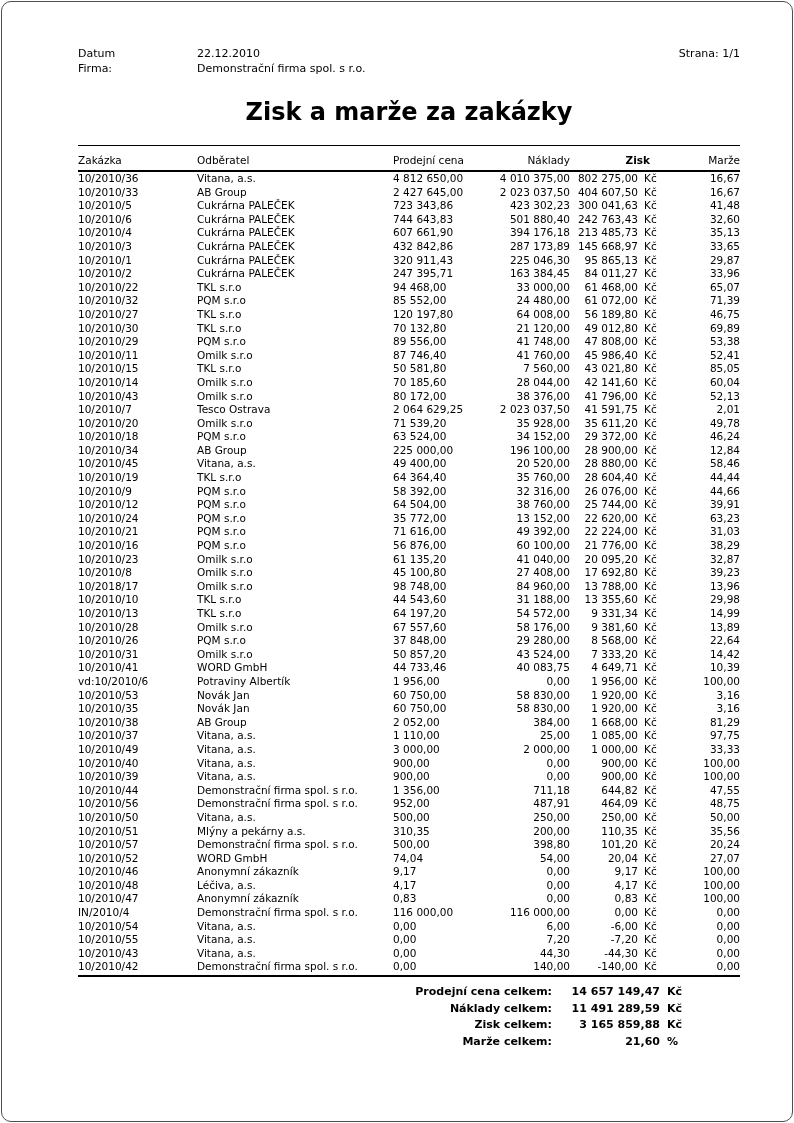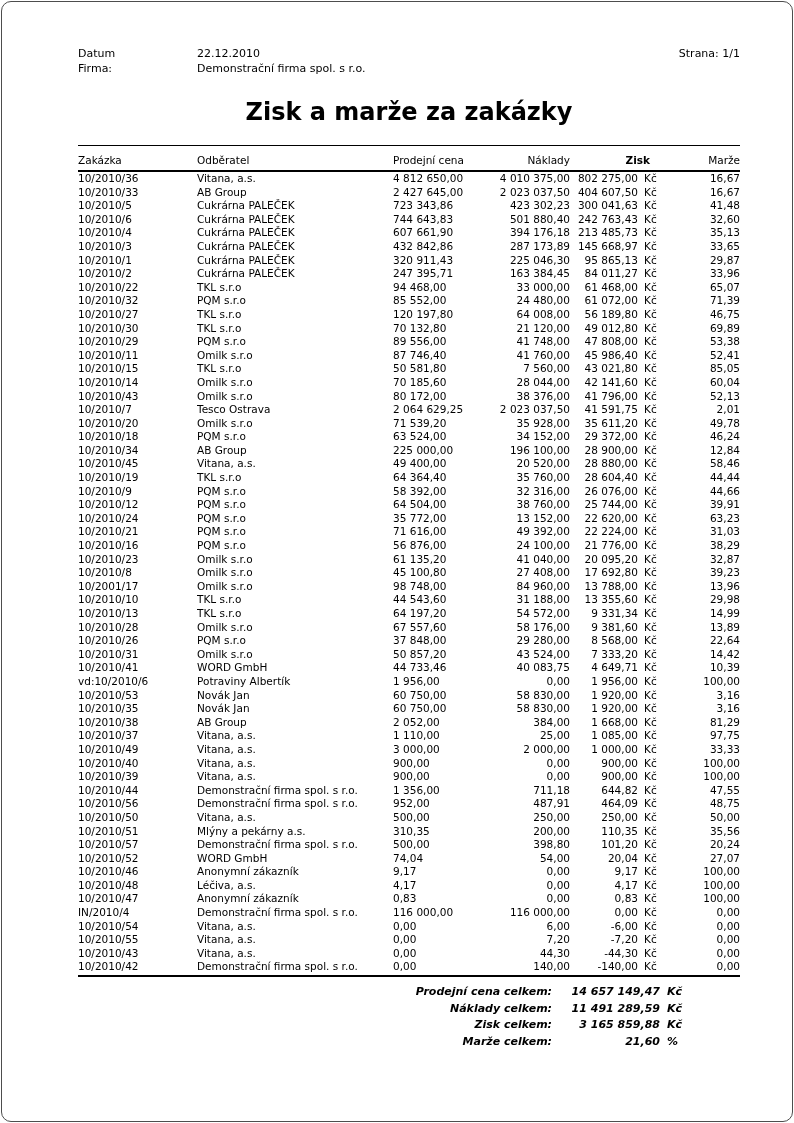--- a/index.html
+++ b/index.html
@@ -39,21 +39,21 @@
   .c-odb{width:196px;overflow:hidden;}
   .c-prod{width:89px;text-align:left;}
   .c-nak{width:88px;text-align:right;}
   .c-zisk{width:90px;display:flex;font-weight:normal;}
   .z-num{flex:1;text-align:right;}
   .z-cur{width:16px;margin-left:6px;}
   .c-marz{flex:1;text-align:right;}
   .h-zisk{width:90px;text-align:right;font-weight:bold;padding-right:10px;box-sizing:border-box;}
 
   
-  .totals{margin-top:7px;padding-right:47px;font-size:11px;font-weight:bold;font-style:italic;}
+  .totals{margin-top:7px;padding-right:47px;font-size:11px;font-weight:bold;}
   .total-row{display:flex;line-height:16.5px;white-space:nowrap;}
   .t-label{flex:1;text-align:right;}
   .t-value{width:108px;text-align:right;}
   .t-unit{width:26px;margin-left:7px;}
 </style>
 </head>
 <body>
 
 <div class="page-frame"></div>
 
@@ -406,21 +406,21 @@
             <span class="z-num">22 224,00</span>
             <span class="z-cur">Kč</span>
           </span>
     <span class="c-marz">31,03</span>
   </div>
 
   <div class="trow">
     <span class="c-zak">10/2010/16</span>
     <span class="c-odb">PQM s.r.o</span>
     <span class="c-prod">56 876,00</span>
-    <span class="c-nak">24 100,00</span>
+    <span class="c-nak">60 100,00</span>
     <span class="c-zisk">
             <span class="z-num">21 776,00</span>
             <span class="z-cur">Kč</span>
           </span>
     <span class="c-marz">38,29</span>
   </div>
 
   <div class="trow">
     <span class="c-zak">10/2010/23</span>
     <span class="c-odb">Omilk s.r.o</span>
@@ -439,21 +439,21 @@
     <span class="c-prod">45 100,80</span>
     <span class="c-nak">27 408,00</span>
     <span class="c-zisk">
             <span class="z-num">17 692,80</span>
             <span class="z-cur">Kč</span>
           </span>
     <span class="c-marz">39,23</span>
   </div>
 
   <div class="trow">
-    <span class="c-zak">10/2001/17</span>
+    <span class="c-zak">10/2018/17</span>
     <span class="c-odb">Omilk s.r.o</span>
     <span class="c-prod">98 748,00</span>
     <span class="c-nak">84 960,00</span>
     <span class="c-zisk">
             <span class="z-num">13 788,00</span>
             <span class="z-cur">Kč</span>
           </span>
     <span class="c-marz">13,96</span>
   </div>
 

